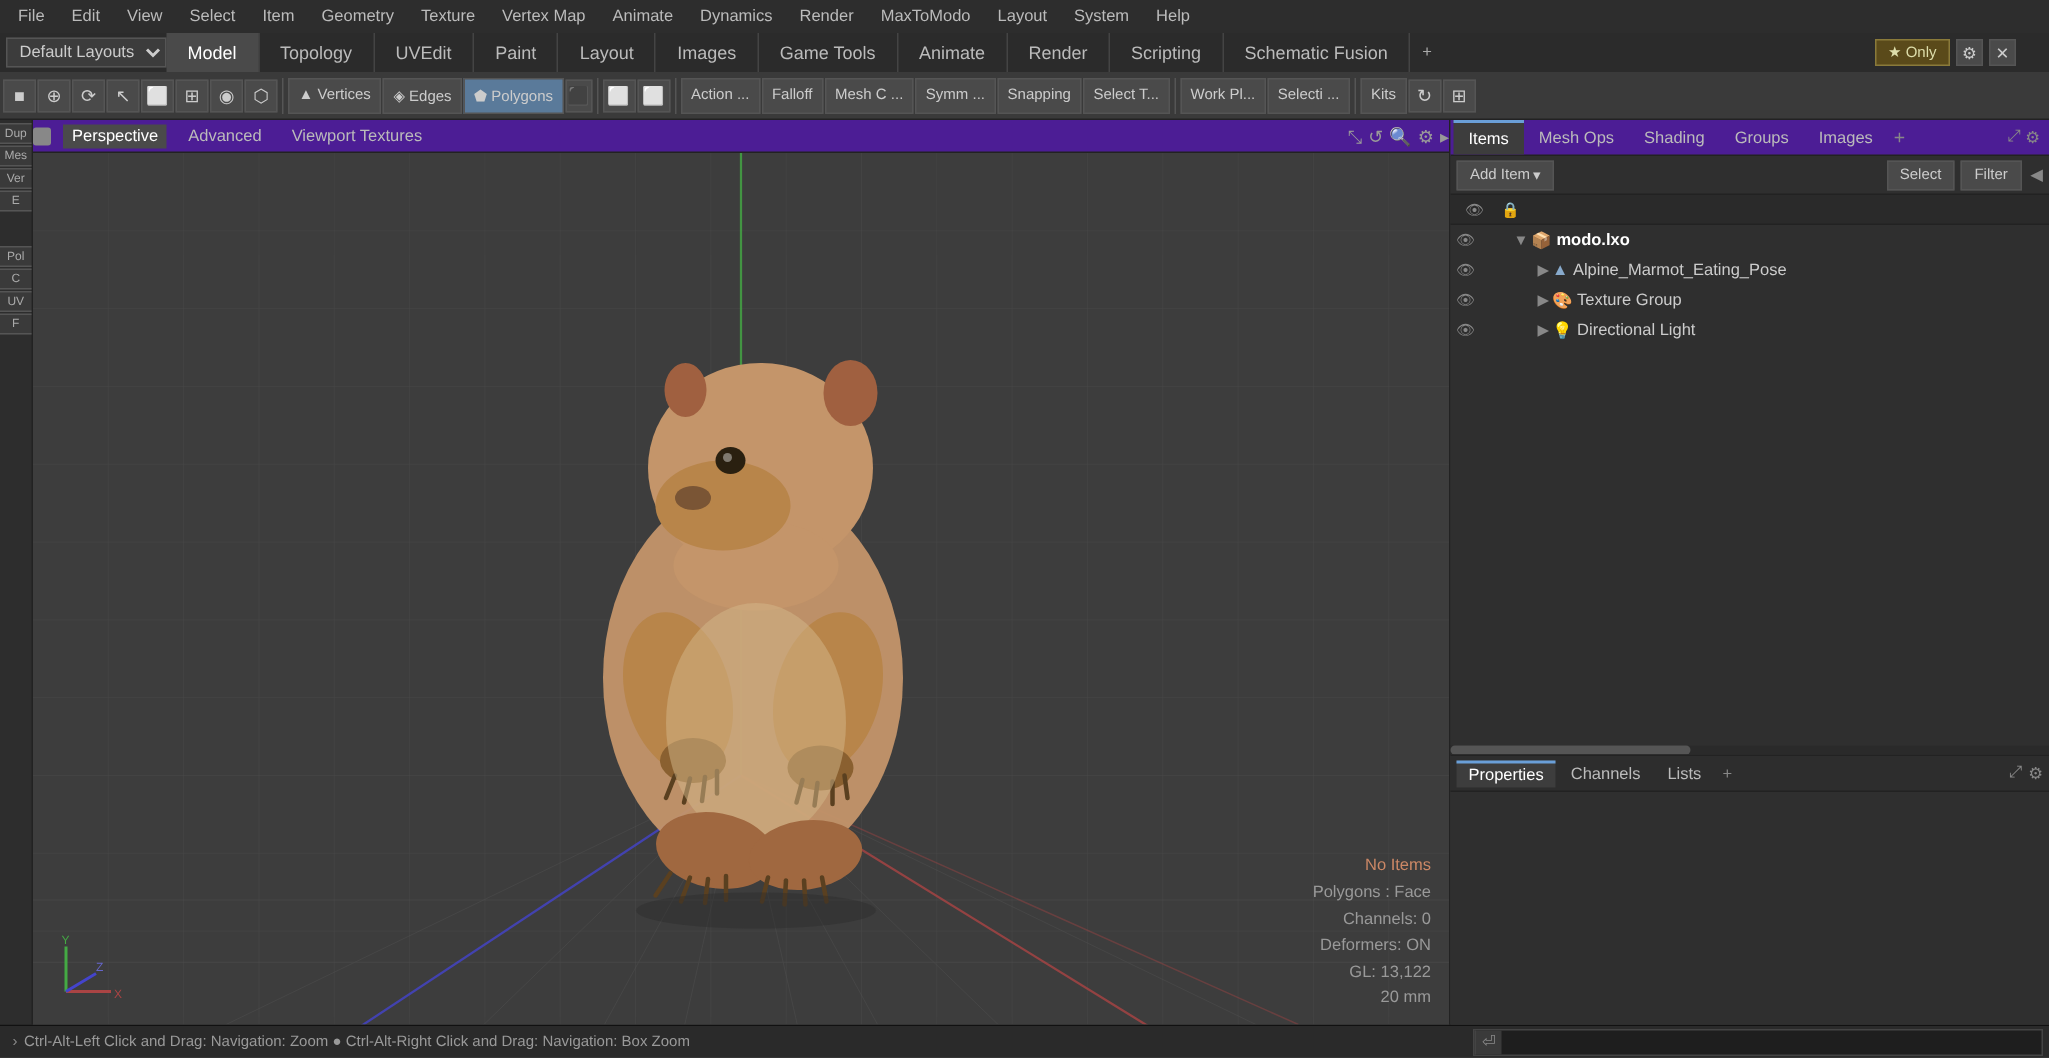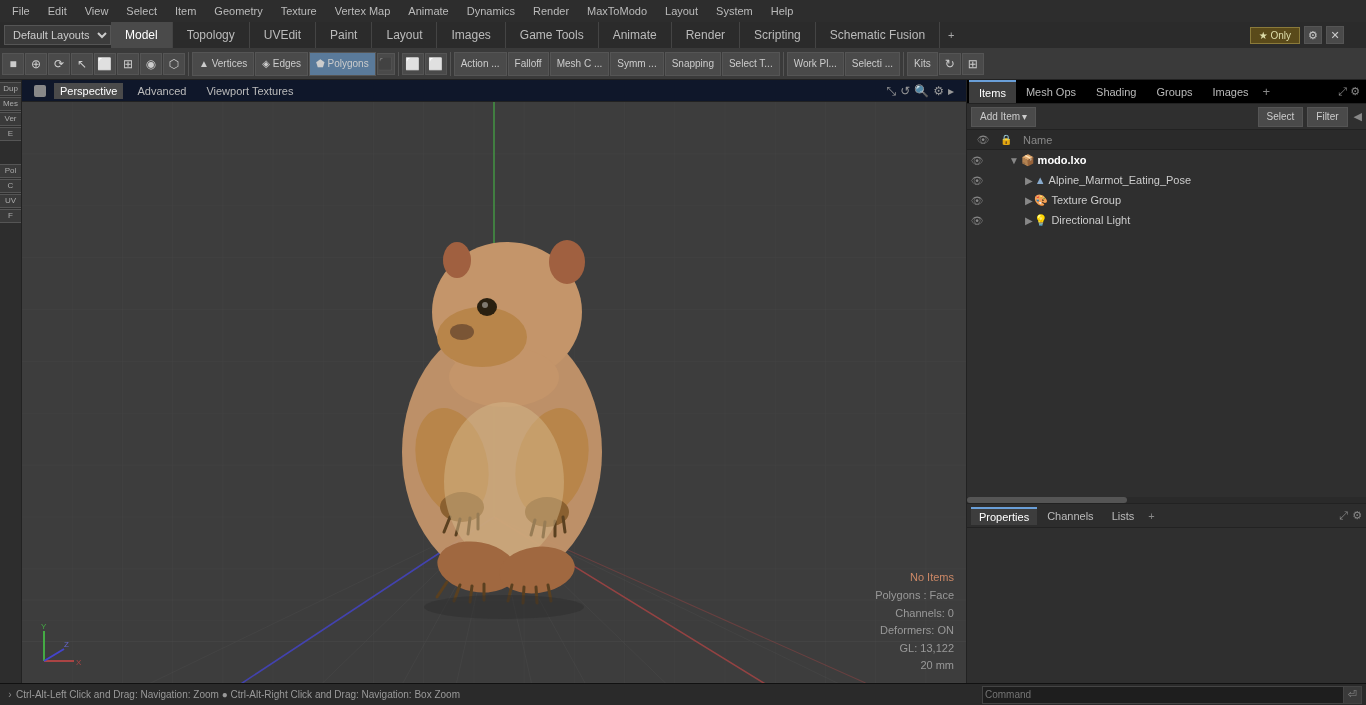--- a/index.html
+++ b/index.html
@@ -25,41 +25,41 @@
 
     
     #main { display: flex; height: calc(705px - 22px - 26px - 32px - 22px); }
 
     
     #left-sidebar { width: 22px; background: #2d2d2d; display: flex; flex-direction: column; align-items: center; padding: 2px 0; gap: 1px; border-right: 1px solid #222; overflow: hidden; }
     .sidebar-btn { width: 32px; background: #3a3a3a; border: 1px solid #555; cursor: pointer; font-size: 9px; color: #aaa; text-align: center; writing-mode: vertical-lr; transform: rotate(180deg); padding: 4px 2px; line-height: 1; }
 
     
     #viewport-container { flex: 1; display: flex; flex-direction: column; background: #2a2a2a; }
-    #viewport-header { display: flex; align-items: center; background: #0f172a; height: 22px; padding: 0 12px; gap: 8px; border-bottom: 1px solid #222; }
+    #viewport-header { display: flex; align-items: center; background: #4c1d95; height: 22px; padding: 0 0; gap: 8px; border-bottom: 1px solid #222; }
     .vp-tab { color: #bbb; font-size: 11px; cursor: pointer; padding: 2px 6px; }
     .vp-tab.active { color: #fff; background: #4a4a4a; }
     .vp-icons { margin-left: auto; display: flex; gap: 4px; }
     .vp-icon { color: #999; cursor: pointer; font-size: 12px; }
 
     #viewport { flex: 1; position: relative; background: #3d3d3d; overflow: hidden; }
     
     
     .grid-svg { position: absolute; top: 0; left: 0; width: 100%; height: 100%; pointer-events: none; }
 
     
     #viewport-status { position: absolute; bottom: 8px; right: 12px; text-align: right; color: #999; font-size: 11px; line-height: 1.6; }
     .status-no-items { color: #cc8866; }
 
     
     #axis-indicator { position: absolute; bottom: 12px; left: 12px; width: 50px; height: 50px; }
 
     
     #right-panel { width: 400px; display: flex; flex-direction: column; background: #333; border-left: 1px solid #222; }
-    #right-tabs { display: flex; align-items: center; background: #000000; height: 24px; border-bottom: 1px solid #222; padding: 0 2px; }
+    #right-tabs { display: flex; align-items: center; background: #4c1d95; height: 24px; border-bottom: 1px solid #222; padding: 0 2px; }
     .right-tab { padding: 2px 10px; color: #bbb; font-size: 11px; cursor: pointer; height: 100%; display: flex; align-items: center; }
     .right-tab.active { background: #3d3d3d; color: #fff; border-top: 2px solid #6a9fd8; }
 
     #items-toolbar { display: flex; align-items: center; background: #2f2f2f; height: 26px; padding: 0 4px; gap: 4px; border-bottom: 1px solid #222; }
     .items-tb-btn { background: #4a4a4a; border: 1px solid #555; color: #ccc; font-size: 10px; padding: 2px 8px; cursor: pointer; height: 20px; display: flex; align-items: center; }
     .items-tb-spacer { flex: 1; }
 
     #items-header { display: flex; align-items: center; background: #2a2a2a; height: 20px; padding: 0 4px; border-bottom: 1px solid #222; }
     .items-col-vis { width: 24px; color: #888; font-size: 10px; text-align: center; }
     .items-col-name { flex: 1; color: #888; font-size: 11px; padding-left: 4px; }
@@ -363,21 +363,20 @@
       </div>
       <div class="items-tb-spacer"></div>
       <div class="items-tb-btn">Select</div>
       <div class="items-tb-btn">Filter</div>
       <span style="color:#888;cursor:pointer;margin-left:2px;">◀</span>
     </div>
 
     <div id="items-header">
       <div class="items-col-vis">👁</div>
       <div class="items-col-vis">🔒</div>
-      <div class="items-col-name">Name</div>
     </div>
 
     <div id="items-list">
 
       <div class="tree-item">
         <span class="tree-eye">👁</span>
         <span class="tree-vis"></span>
         <span class="tree-indent" style="width:4px;"></span>
         <span class="tree-arrow">▼</span>
         <span class="tree-icon">📦</span>
@@ -430,16 +429,15 @@
       <div class="props-content"></div>
     </div>
   </div>
 
 </div>
 
 <div id="bottom-bar">
   <div id="arrow-btn">›</div>
   <div id="status-text">Ctrl-Alt-Left Click and Drag: Navigation: Zoom  ●  Ctrl-Alt-Right Click and Drag: Navigation: Box Zoom</div>
   <div id="command-area">
-    <input id="command-input" type="text" placeholder="Command" style="">
     <div id="command-btn">⏎</div>
   </div>
 </div>
 
 </body></html>

